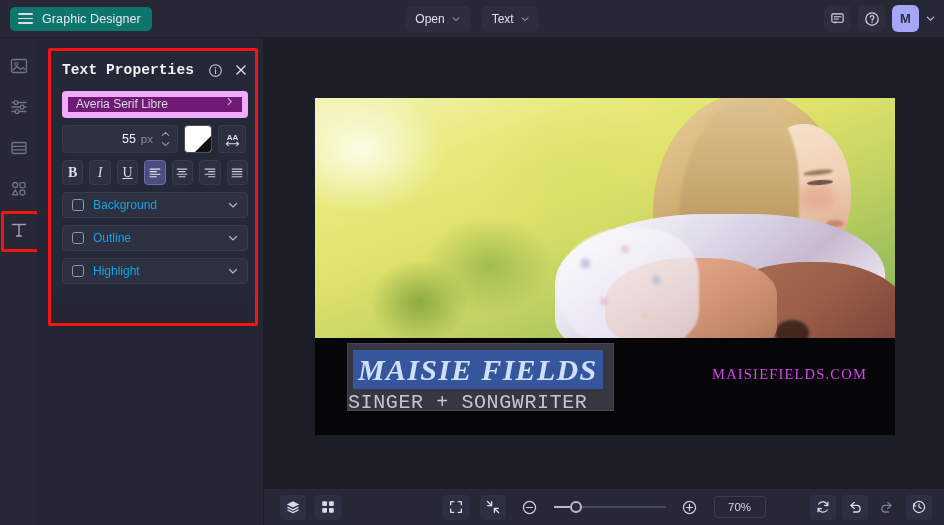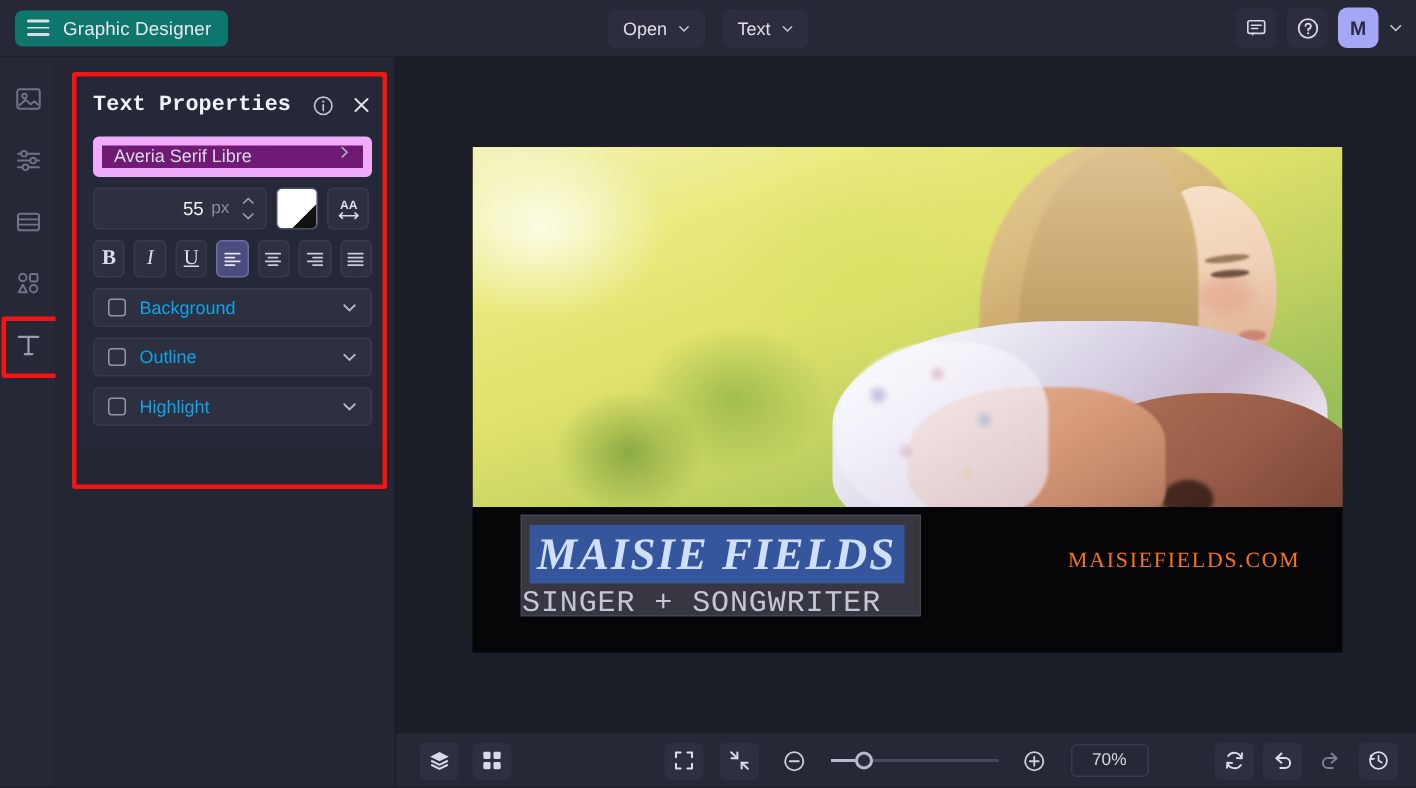--- a/index.html
+++ b/index.html
@@ -229,21 +229,21 @@
     color: #cfe0ff; font-family: "Liberation Serif", serif; font-weight: bold;
     font-size: 30px; letter-spacing: 1.3px; padding: 3px 5px 2px 5px;
     background: #35559c; margin-left: 5px; margin-top: 6px; font-style: italic;
   }
   .line2 {
     position: relative; color: #c3c6d4; font-family: Liberation Mono, monospace;
     font-size: 20px; letter-spacing: .6px; margin-top: 2px;
   }
   .urltext {
     position: absolute; right: 28px; top: 268px;
-    color: #f97316; font-family: "Liberation Serif", serif;
+    color: #d946ef; font-family: "Liberation Serif", serif;
     font-size: 14.5px; letter-spacing: 1.2px;
   }
 
   
   .bottombar {
     position: absolute; left: 264px; bottom: 0; right: 0; height: 37px;
     background: #262836; border-top: 1px solid #1b1d27;
     display: flex; align-items: center;
   }
   .bb-left { display: flex; gap: 9px; margin-left: 16px; }

